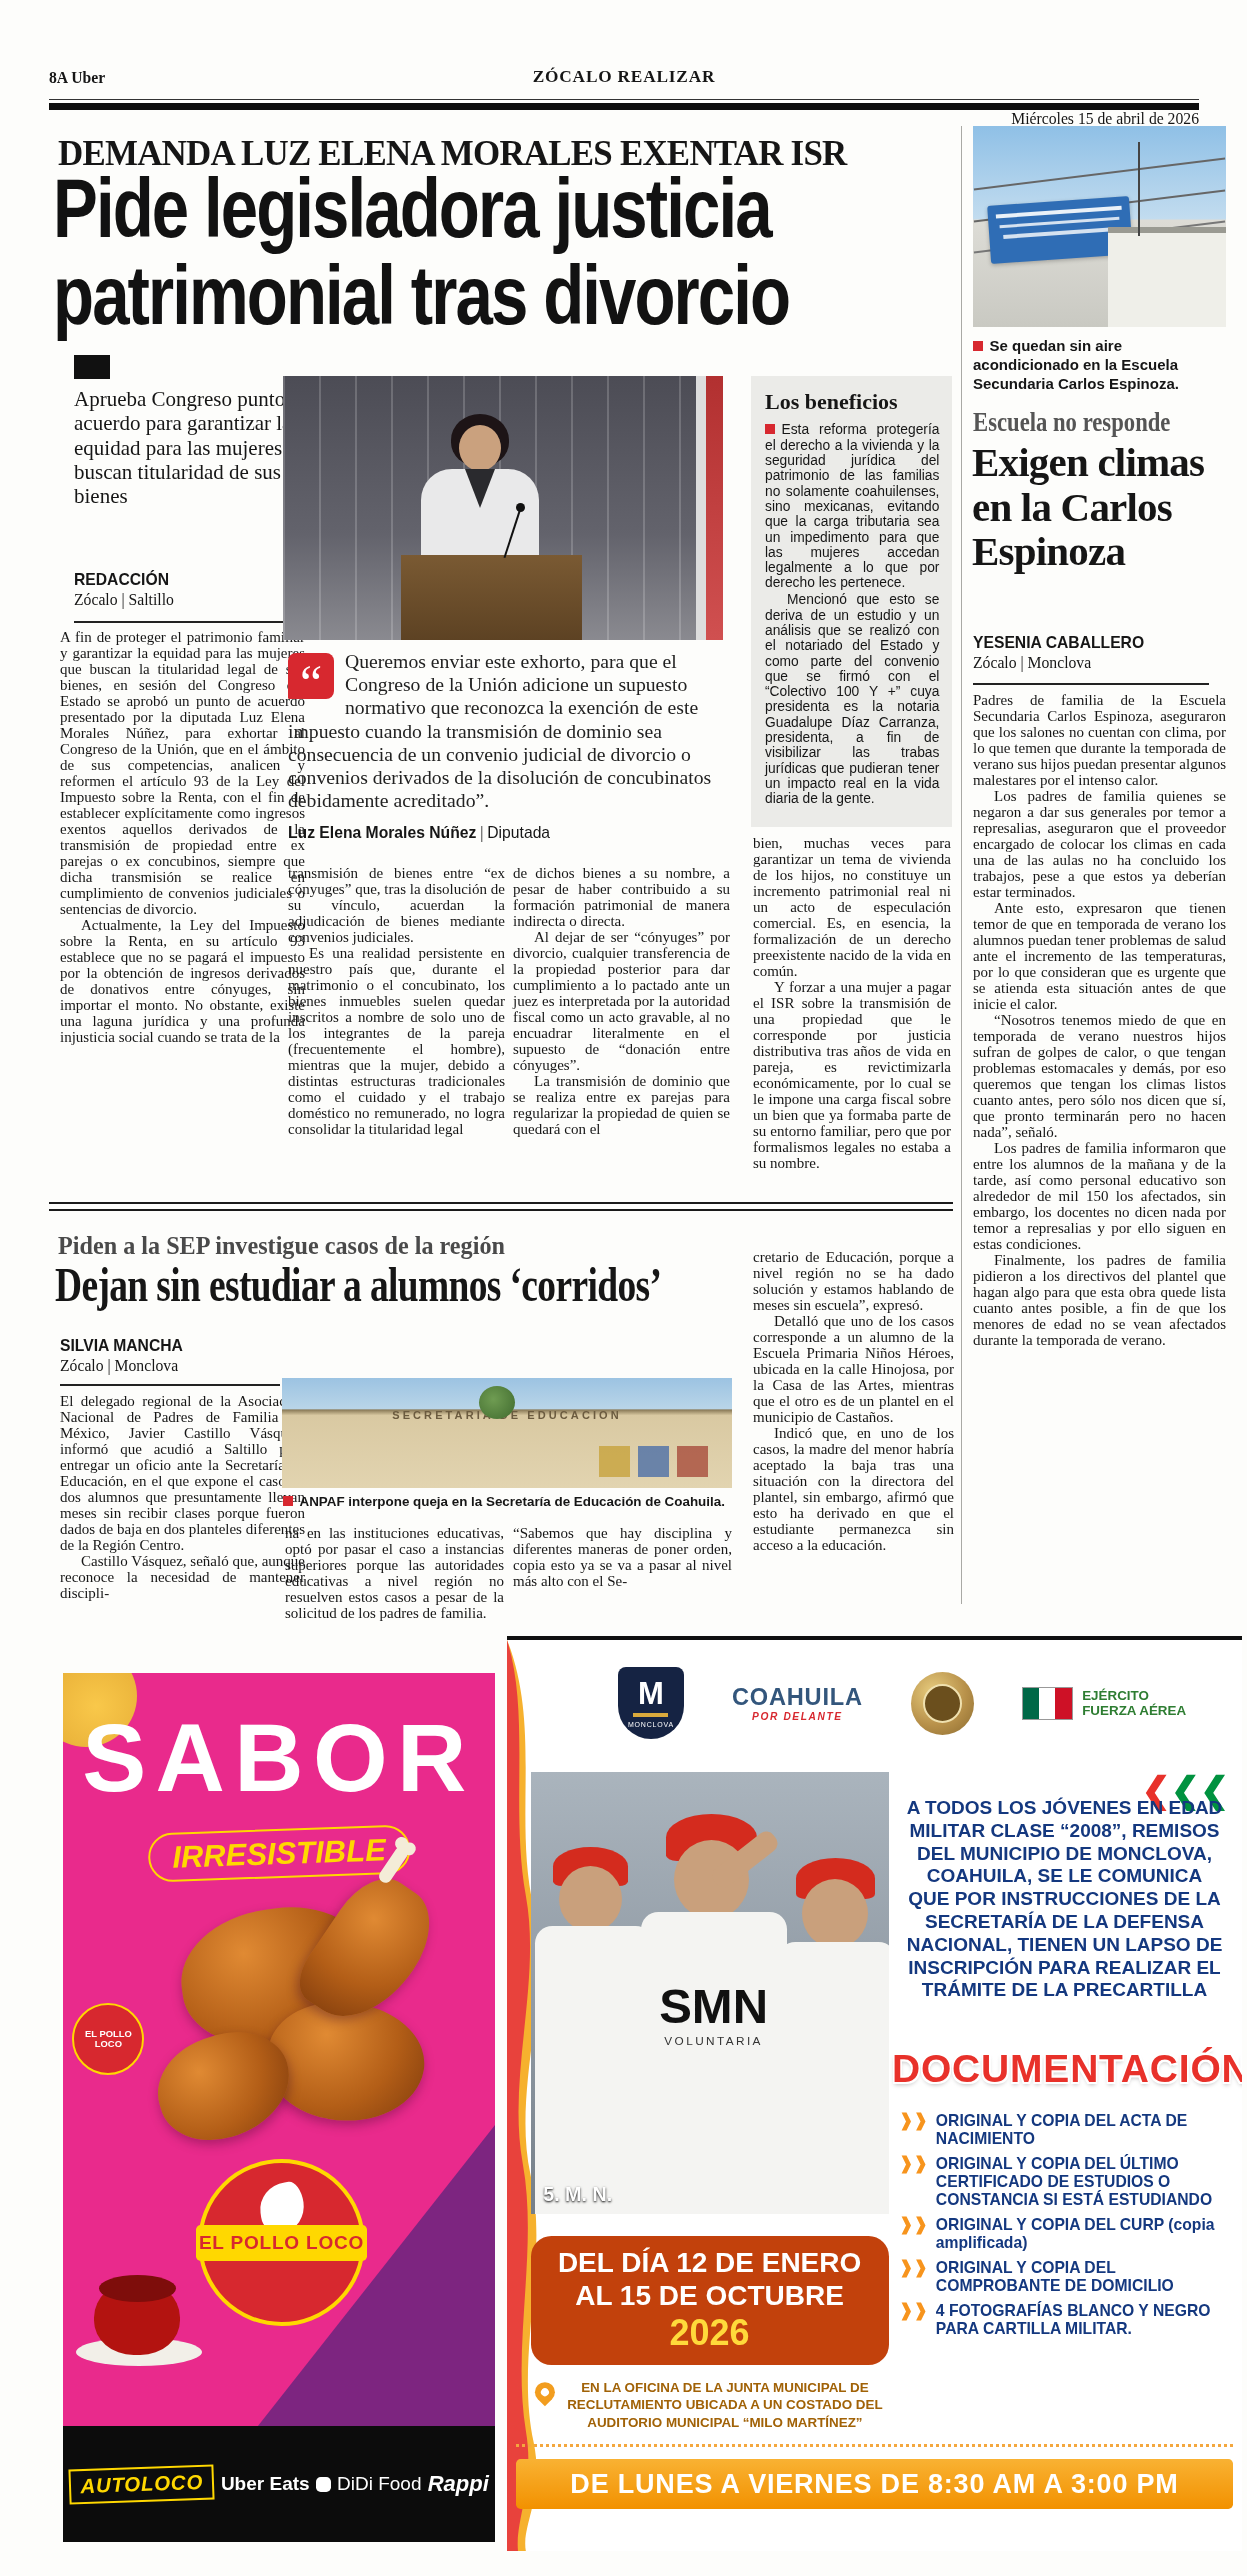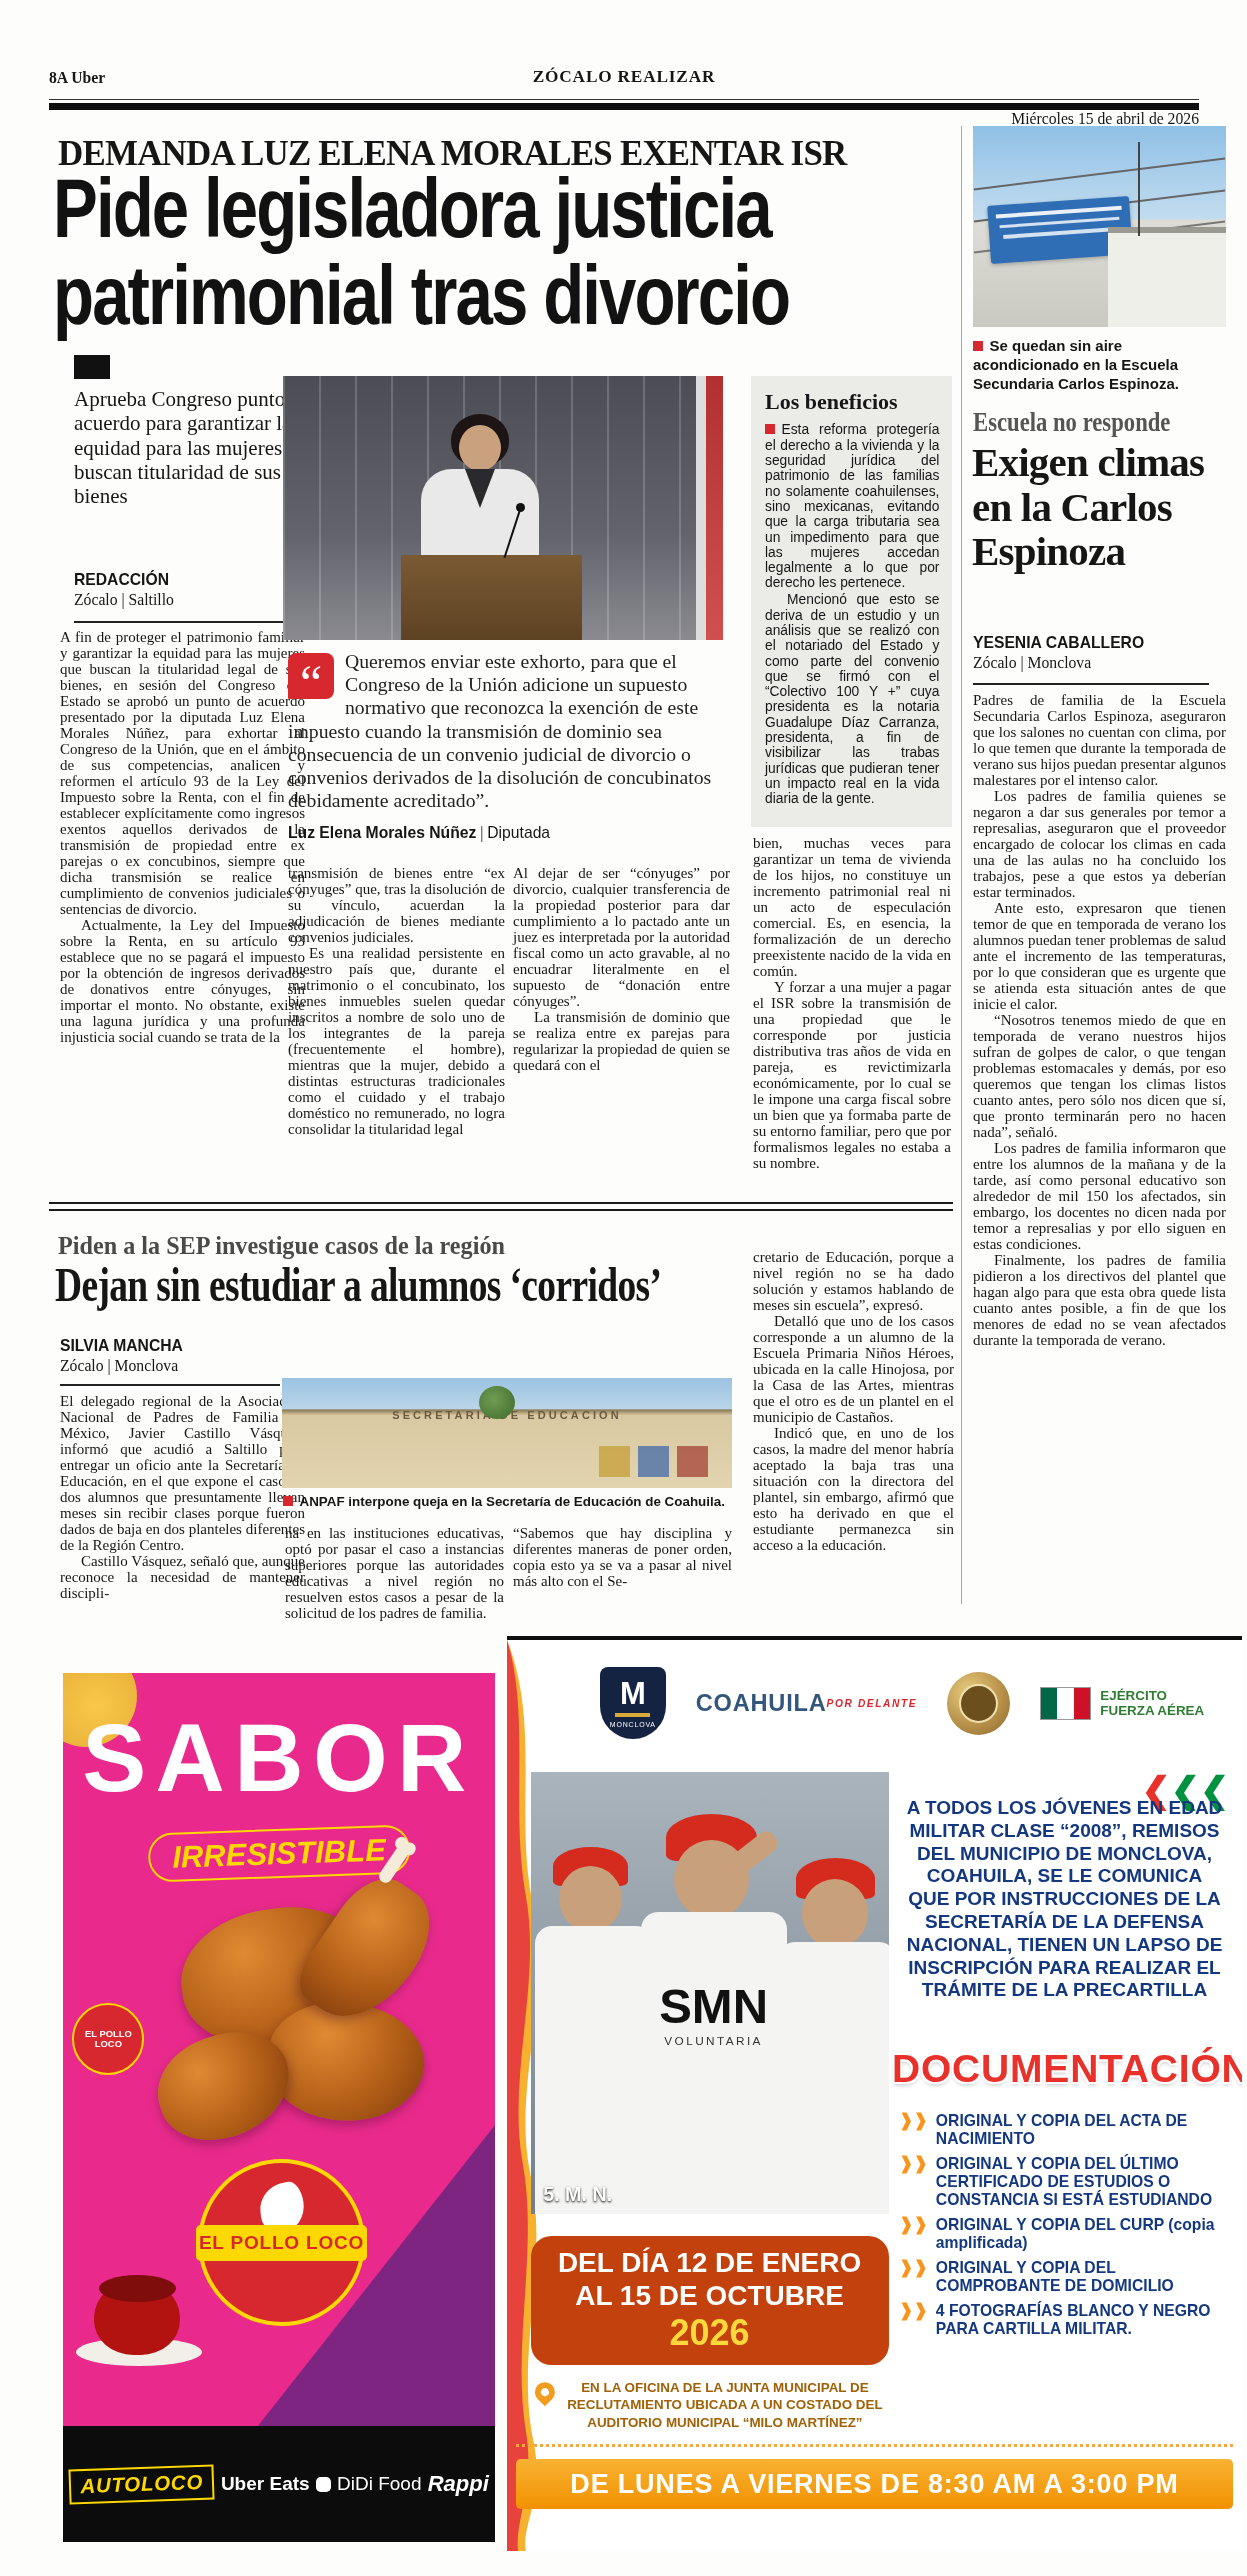--- a/index.html
+++ b/index.html
@@ -78,21 +78,21 @@
   .pfoot{position:absolute;left:0;right:0;bottom:0;height:116px;background:#0c0c0c;display:flex;align-items:center;justify-content:space-evenly;
          font-family:"Liberation Sans",sans-serif;color:#fff;}
   .autoloco{border:2.4px solid #ffd800;color:#ffd800;font-weight:bold;font-style:italic;font-size:20.4px;padding:3.9px 9.4px;transform:rotate(-2deg);letter-spacing:0.8px;}
   .brand{font-size:19px;}
   .ad-mil{left:507px;top:1636px;width:735px;height:911px;background:#ffffff;border-top:4.7px solid #101010;overflow:hidden;}
   .mil-logos{position:absolute;left:63px;right:7.9px;top:12.6px;height:101px;display:flex;align-items:center;justify-content:space-evenly;}
   .shield{width:66px;height:72px;background:#152343;border-radius:7.9px 7.9px 33px 33px;color:#fff;display:flex;flex-direction:column;align-items:center;justify-content:center;font-family:"Liberation Sans",sans-serif;}
   .shield .M{font-size:31px;font-weight:bold;line-height:1;}
   .shield .bar{width:35px;height:4.7px;background:#d9a93c;margin:3.9px 0;}
   .shield .cap{font-size:7px;letter-spacing:0.8px;}
-  .coah{display:flex;flex-direction:row;align-items:center;font-family:"Liberation Sans",sans-serif;}
+  .coah{display:flex;flex-direction:column;align-items:center;font-family:"Liberation Sans",sans-serif;}
   .coah .t1{color:#33567c;font-weight:bold;font-size:23.6px;letter-spacing:0.8px;}
   .coah .t2{color:#d7282f;font-style:italic;font-weight:bold;font-size:10.2px;letter-spacing:1.6px;}
   .badge{width:63px;height:63px;border-radius:50%;background:radial-gradient(circle at 35% 32%,#e8cd7f,#b8914a 55%,#8a6a2f 100%);display:flex;align-items:center;justify-content:center;}
   .badge .inner{width:35px;height:35px;border-radius:50%;background:#6b4f1d;border:2.4px solid #efe0ae;}
   .armylogo{display:flex;align-items:center;gap:9.4px;}
   .flag{width:49px;height:31px;display:flex;border:0.8px solid #999;}
   .flag div{flex:1;}
   .armytext{font-family:"Liberation Sans",sans-serif;font-weight:bold;color:#2e7d32;font-size:13.4px;line-height:1.15;}
   .photo-mil{position:absolute;left:23.6px;top:132px;width:358px;height:442px;overflow:hidden;
        background:linear-gradient(180deg,#aab4bd 0%,#8d97a1 60%,#747e88 100%);}
@@ -169,20 +169,21 @@
     <span class="by-name">Luz Elena Morales Núñez</span>
     <span> | </span>
     <span class="sans" style="font-size:15.7px;">Diputada</span>
   </div>
 
   <div class="abs bodytext jus" style="left:288px;top:865px;width:217px;">
       <p class="para">transmisión de bienes entre “ex cónyuges” que, tras la disolución de su vínculo, acuerdan la adjudicación de bienes mediante convenios judiciales.</p>
       <p class="para">Es una realidad persistente en nuestro país que, durante el matrimonio o el concubinato, los bienes inmuebles suelen quedar inscritos a nombre de solo uno de los integrantes de la pareja (frecuentemente el hombre), mientras que la mujer, debido a distintas estructuras tradicionales como el cuidado y el trabajo doméstico no remunerado, no logra consolidar la titularidad legal</p>
     </div>
   <div class="abs bodytext jus" style="left:513px;top:865px;width:217px;">
+      <p class="para">de dichos bienes a su nombre, a pesar de haber contribuido a su formación patrimonial de manera indirecta o directa.</p>
       <p class="para">Al dejar de ser “cónyuges” por divorcio, cualquier transferencia de la propiedad posterior para dar cumplimiento a lo pactado ante un juez es interpretada por la autoridad fiscal como un acto gravable, al no encuadrar literalmente en el supuesto de “donación entre cónyuges”.</p>
       <p class="para">La transmisión de dominio que se realiza entre ex parejas para regularizar la propiedad de quien se quedará con el</p>
     </div>
 
   <div class="abs benefits">
     <h3>Los beneficios</h3>
     <p class="bx-para"><span class="redsq"></span><span>Esta reforma protegería el derecho a la vivienda y la seguridad jurídica del patrimonio de las familias no solamente coahuilenses, sino mexicanas, evitando que la carga tributaria sea un impedimento para que las mujeres accedan legalmente a lo que por derecho les pertenece.</span></p>
     <p class="bx-para">Mencionó que esto se deriva de un estudio y un análisis que se realizó con el notariado del Estado y como parte del convenio que se firmó con el “Colectivo 100 Y +” cuya presidenta es la notaria Guadalupe Díaz Carranza, presidenta, a fin de visibilizar las trabas jurídicas que pudieran tener un impacto real en la vida diaria de la gente.</p>
   </div>
 

